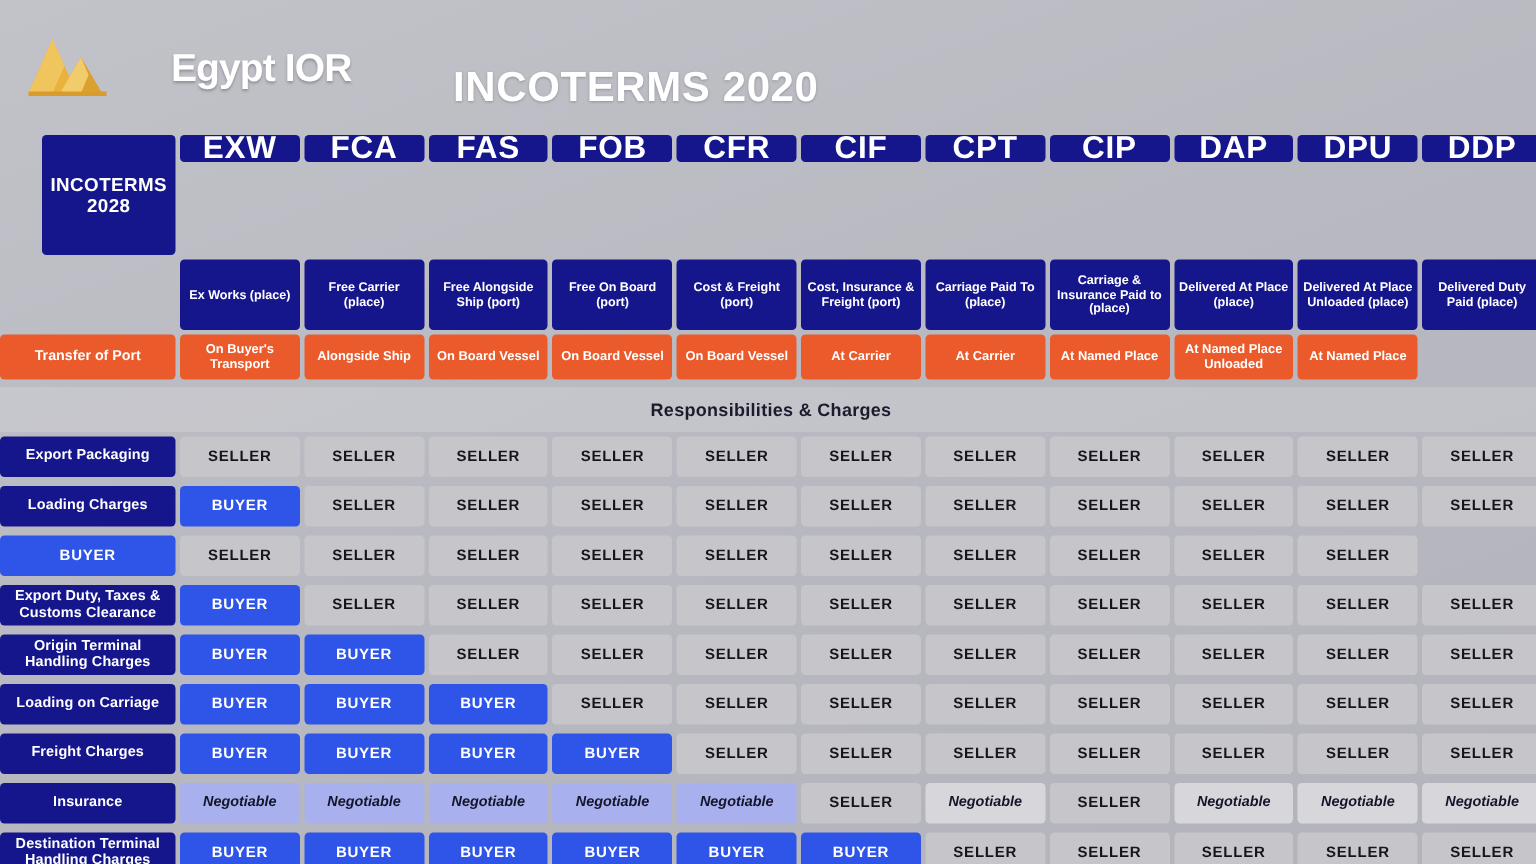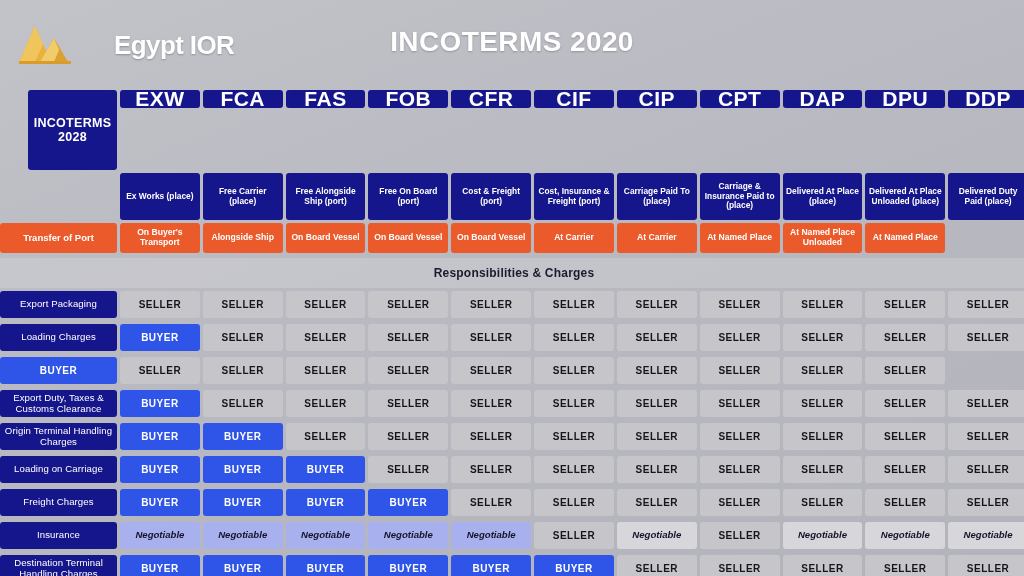--- a/index.html
+++ b/index.html
@@ -30,23 +30,23 @@
     font-weight: bold;
     letter-spacing: -0.6px;
     text-shadow: 0 1px 2px rgba(80,80,90,.45);
     white-space: nowrap;
     margin-left: 28px;
   }
   #page-title {
     position: absolute;
     left: 0; right: 0;
     top: 26px;
-    margin: 0 auto;
+    margin: 16px auto;
     width: 420px;
-    text-align: center;
+    text-align: left;
     color: #ffffff;
     font-size: 28px;
     font-weight: bold;
     letter-spacing: 0.4px;
     text-shadow: 0 1px 2px rgba(80,80,90,.4);
   }
 
   
   #matrix {
     position: absolute;
@@ -115,21 +115,21 @@
     font-weight: bold;
     letter-spacing: .2px;
   }
 
   
   .body-row { height: 30px; margin-bottom: 3px; }
   .row-label {
     background: #16168c;
     color: #ffffff;
     font-size: 9.6px;
-    font-weight: normal;
+    font-weight: bold;
     padding: 1px 4px;
     letter-spacing: .1px;
   }
   .v-seller {
     background: #c6c6ca;
     color: #15151c;
     font-size: 10px;
     font-weight: bold;
     letter-spacing: .5px;
   }
@@ -179,22 +179,22 @@
     <div class="cell corner-cell" id="corner-cell" style="grid-row: span 2; height: 80px; flex-direction: column; margin-left: 28px;">
       <span>INCOTERMS</span>
       <span>2028</span>
     </div>
     <div class="cell navy code-cell">EXW</div>
     <div class="cell navy code-cell">FCA</div>
     <div class="cell navy code-cell">FAS</div>
     <div class="cell navy code-cell">FOB</div>
     <div class="cell navy code-cell">CFR</div>
     <div class="cell navy code-cell">CIF</div>
+    <div class="cell navy code-cell">CPT</div>
     <div class="cell navy code-cell">CIP</div>
-    <div class="cell navy code-cell">CPT</div>
     <div class="cell navy code-cell">DAP</div>
     <div class="cell navy code-cell">DPU</div>
     <div class="cell navy code-cell">DDP</div>
   </div>
 
   <div class="grid-row" id="row-descriptions">
     <div style="visibility:hidden"></div>
     <div class="cell navy desc-cell">Ex Works (place)</div>
     <div class="cell navy desc-cell">Free Carrier (place)</div>
     <div class="cell navy desc-cell">Free Alongside Ship (port)</div>

